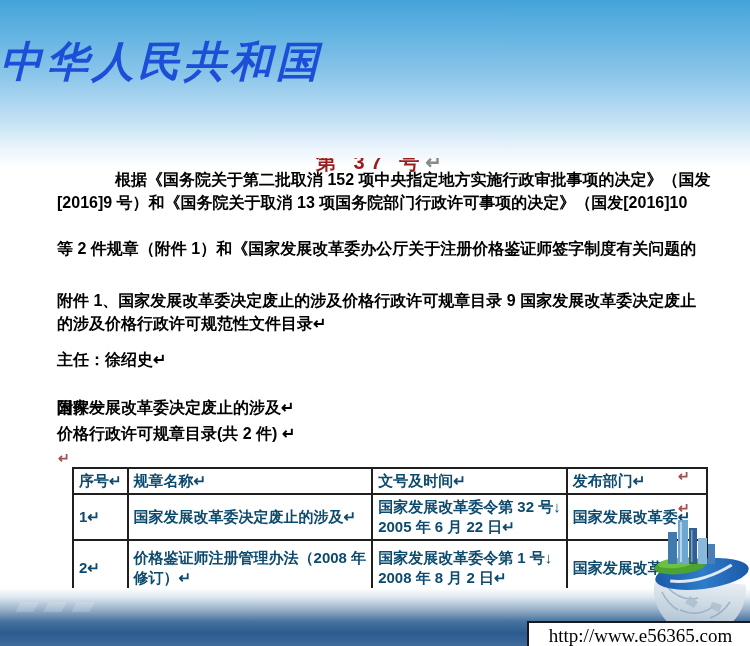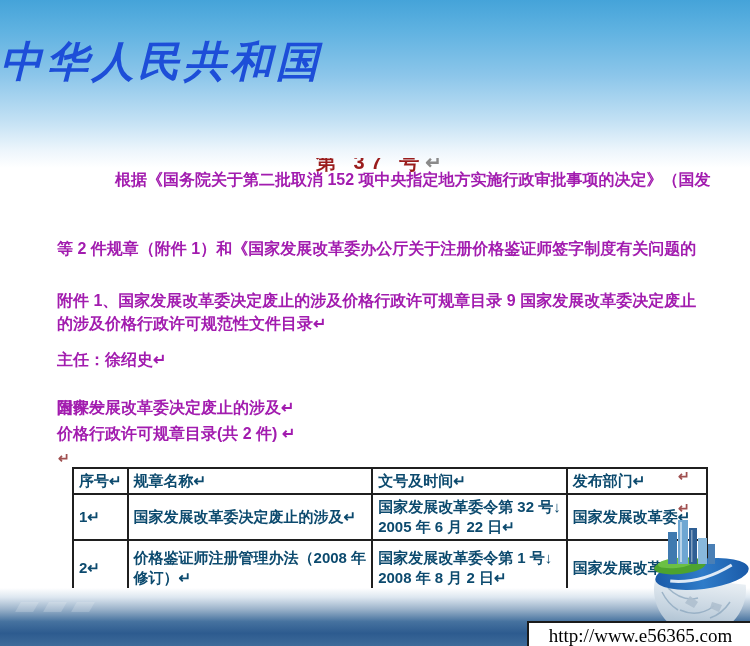--- a/index.html
+++ b/index.html
@@ -25,21 +25,21 @@
   }
   .clipped-heading .inner {
     position:relative; top:-9px; display:block;
     color:#9a1c1c; font-weight:bold; font-size:20px; letter-spacing:6px; white-space:nowrap;
   }
   .clipped-heading .mark { color:#8a8a8a; letter-spacing:0; }
 
   
   .doc {
     position:absolute; left:57px; top:168px; width:622px; height:290px;
-    color:#a21caf; font-weight:bold; font-size:16px;
+    color:#000000; font-weight:bold; font-size:16px;
   }
   .doc .line {
     position:absolute; left:0; width:100%; height:23px; line-height:23px; white-space:nowrap;
   }
   .indent { text-indent:58px; }
   .center { text-align:left; }
   .attach-label { position:absolute; left:0; top:228px; height:23px; line-height:23px; }
 
   
   .reg-table {
@@ -91,20 +91,21 @@
   <div class="sky"></div>
 
   <div class="title-line title-1">中华人民共和国</div>
 
   <div class="clipped-heading">
     <span class="inner"><span>第 37 号</span><span class="mark">↵</span></span>
   </div>
 
   <div class="doc">
     <div class="line indent" style="top:0">根据《国务院关于第二批取消 152 项中央指定地方实施行政审批事项的决定》（国发</div>
+    <div class="line" style="top:23px">[2016]9 号）和《国务院关于取消 13 项国务院部门行政许可事项的决定》（国发[2016]10</div>
     <div class="line" style="top:69px">等 2 件规章（附件 1）和《国家发展改革委办公厅关于注册价格鉴证师签字制度有关问题的</div>
     <div class="line" style="top:121px">附件 1、国家发展改革委决定废止的涉及价格行政许可规章目录 9 国家发展改革委决定废止</div>
     <div class="line" style="top:144px">的涉及价格行政许可规范性文件目录↵</div>
     <div class="line center" style="top:180px">主任：徐绍史↵</div>
     <div class="attach-label">附件一</div>
     <div class="line center" style="top:228px">国家发展改革委决定废止的涉及↵</div>
     <div class="line center" style="top:254px">价格行政许可规章目录(共 2 件) ↵</div>
   </div>
 
   <span class="para-mark" style="left:58px; top:450px;">↵</span>

